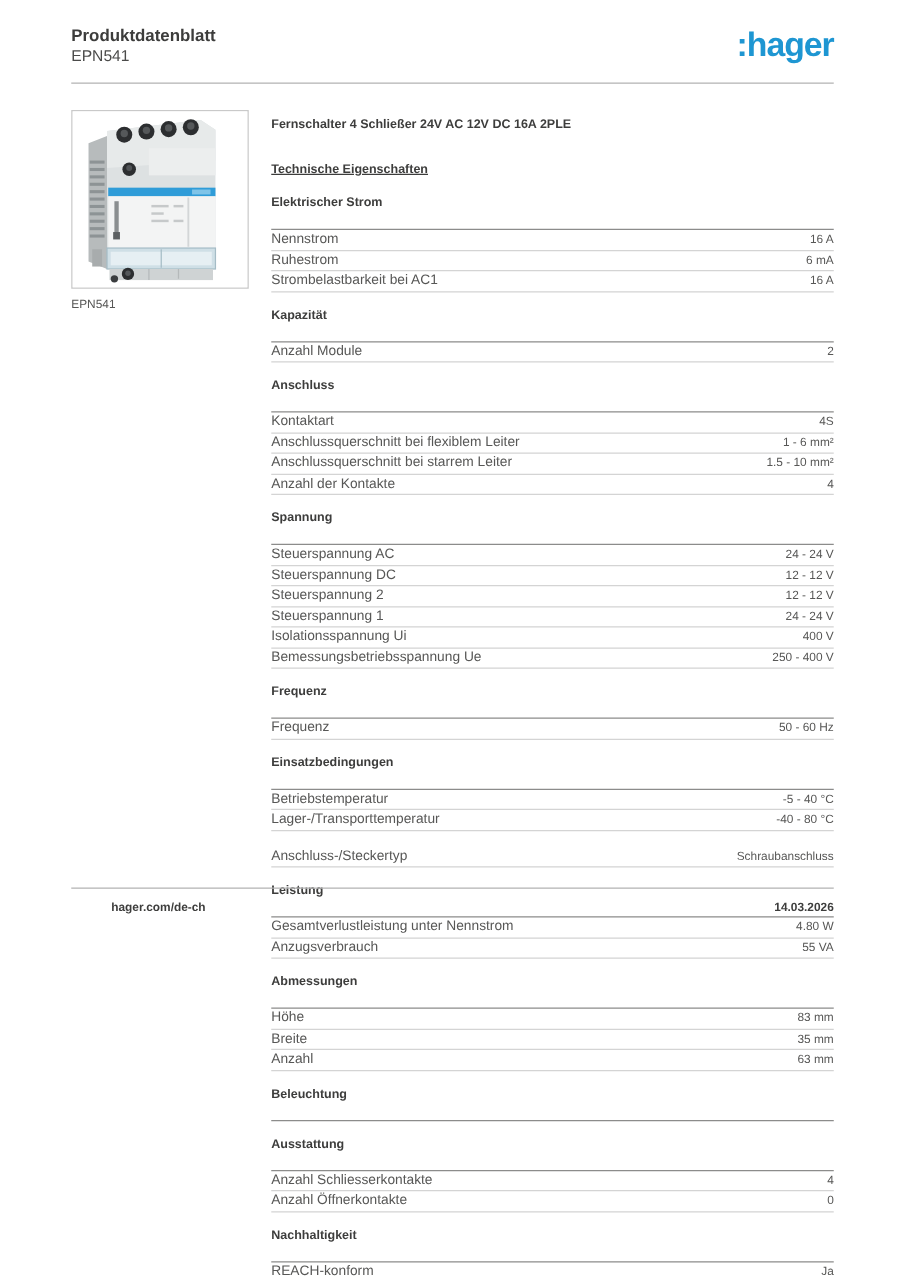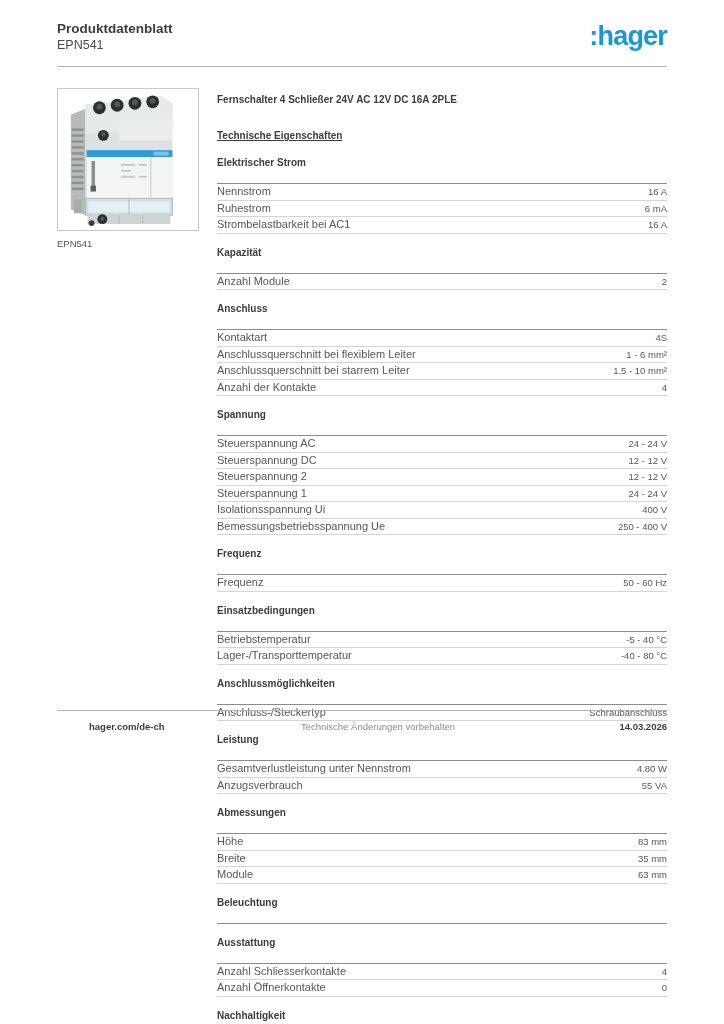--- a/index.html
+++ b/index.html
@@ -329,21 +329,20 @@
   </div>
 
   <div class="spec-row">
     <span class="spec-label">Lager-/Transporttemperatur</span>
     <span class="spec-value">-40 - 80 °C</span>
   </div>
 </div>
   </div>
 
   <div class="spec-section">
-    <div class="section-title">Anschlussmöglichkeiten</div>
     <div class="rows">
   <div class="spec-row">
     <span class="spec-label">Anschluss-/Steckertyp</span>
     <span class="spec-value">Schraubanschluss</span>
   </div>
 </div>
   </div>
 
   <div class="spec-section">
     <div class="section-title">Leistung</div>
@@ -367,21 +366,21 @@
     <span class="spec-label">Höhe</span>
     <span class="spec-value">83 mm</span>
   </div>
 
   <div class="spec-row">
     <span class="spec-label">Breite</span>
     <span class="spec-value">35 mm</span>
   </div>
 
   <div class="spec-row">
-    <span class="spec-label">Module</span>
+    <span class="spec-label">Anzahl</span>
     <span class="spec-value">63 mm</span>
   </div>
 </div>
   </div>
 
   <div class="spec-section">
     <div class="section-title">Beleuchtung</div>
   </div>
 
   <div class="spec-section">
@@ -413,18 +412,17 @@
   </div>
 </div>
   </div>
 </div>
     </div>
   </div>
 
   <div class="footer">
     <div class="footer-row">
       <span class="footer-left">hager.com/de-ch</span>
-      <span class="footer-center">Technische Änderungen vorbehalten</span>
       <span class="footer-right">14.03.2026</span>
     </div>
   </div>
 
 </div>
 
 </body></html>

